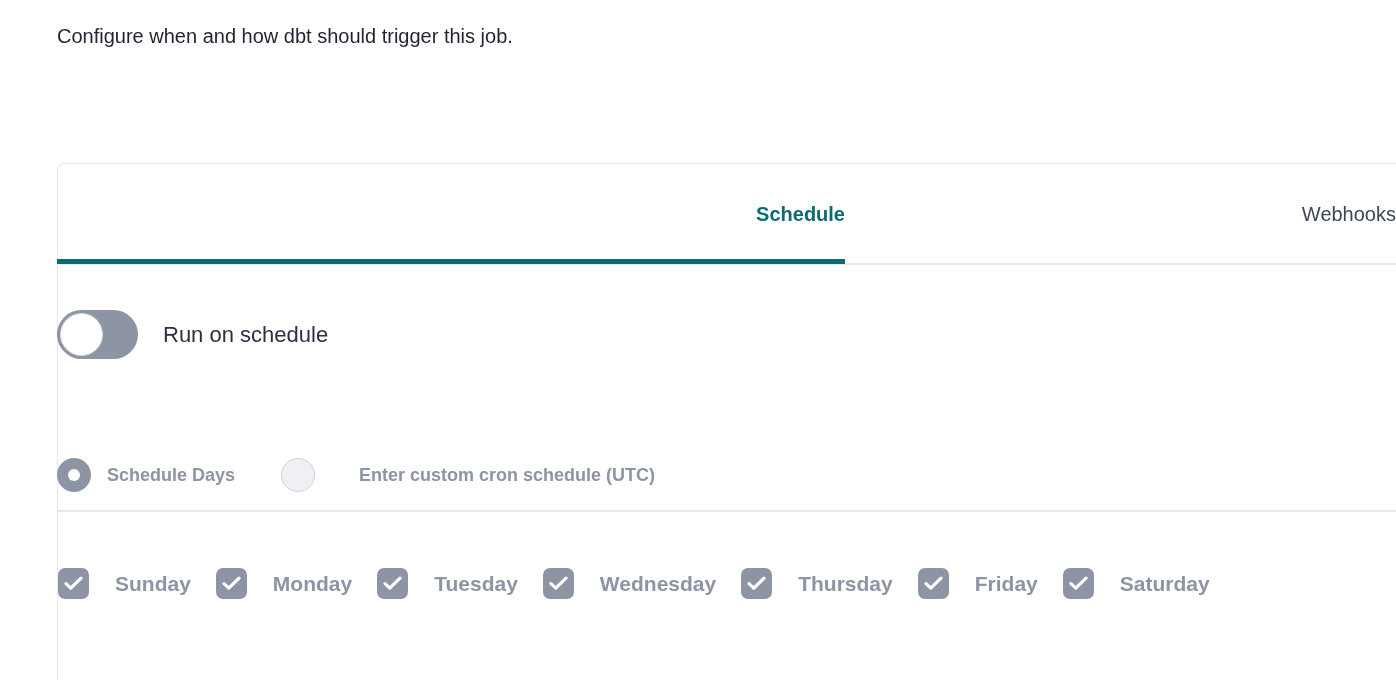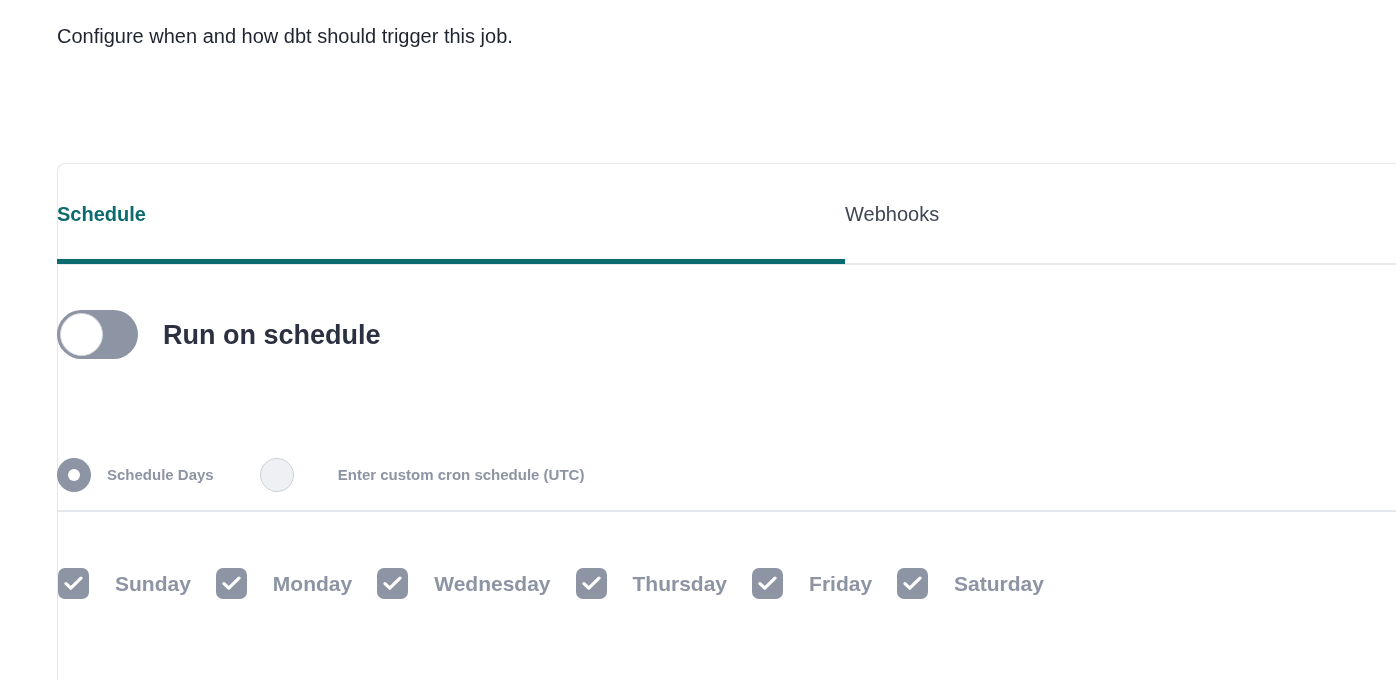--- a/index.html
+++ b/index.html
@@ -78,21 +78,21 @@
     width: 1339px;
     height: 2px;
     background: #e8eaee;
   }
   .tab {
     position: absolute;
     top: 0;
     height: 99px;
     display: flex;
     align-items: center;
-    justify-content: flex-start;
+    justify-content: flex-end;
     cursor: pointer;
     user-select: none;
   }
   .tab-schedule {
     left: 0;
     width: 788px;
   }
   .tab-webhooks {
     left: 788px;
     width: 551px;
@@ -141,22 +141,22 @@
     top: 3px;
     width: 43px;
     height: 43px;
     border-radius: 50%;
     background: #ffffff;
     border: 1px solid #d7dae1;
     box-sizing: border-box;
   }
   .toggle-label {
     margin-left: 25px;
-    font-size: 27px;
-    font-weight: 700;
+    font-size: 22px;
+    font-weight: 400;
     color: #2b3140;
     line-height: 28px;
     white-space: nowrap;
   }
 
   
   .radio-row {
     position: absolute;
     left: 57px;
     top: 458px;
@@ -193,21 +193,21 @@
     height: 12px;
     border-radius: 50%;
     background: #ffffff;
   }
   .radio-mark.unchecked {
     background: #eef0f3;
     border: 1px solid #cdd1d9;
   }
   .radio-label {
     margin-left: 16px;
-    font-size: 15px;
+    font-size: 18px;
     font-weight: 700;
     color: #8d94a3;
     line-height: 28px;
     white-space: nowrap;
   }
 
   
   .divider {
     position: absolute;
     left: 57px;
@@ -313,20 +313,28 @@
 
     <div class="day-option">
       <span class="checkbox">
         <svg width="19" height="17" viewBox="0 0 19 17" aria-hidden="true">
             <path d="M2 8.6 L6.8 13.2 L17 3.2" fill="none" stroke="#ffffff" stroke-width="3.2" stroke-linecap="round" stroke-linejoin="round"></path>
           </svg>
       </span>
       <span class="day-label">Monday</span>
     </div>
 
+    <div class="day-option">
+      <span class="checkbox">
+        <svg width="19" height="17" viewBox="0 0 19 17" aria-hidden="true">
+            <path d="M2 8.6 L6.8 13.2 L17 3.2" fill="none" stroke="#ffffff" stroke-width="3.2" stroke-linecap="round" stroke-linejoin="round"></path>
+          </svg>
+      </span>
+      <span class="day-label">Tuesday</span>
+    </div>
 
     <div class="day-option">
       <span class="checkbox">
         <svg width="19" height="17" viewBox="0 0 19 17" aria-hidden="true">
             <path d="M2 8.6 L6.8 13.2 L17 3.2" fill="none" stroke="#ffffff" stroke-width="3.2" stroke-linecap="round" stroke-linejoin="round"></path>
           </svg>
       </span>
       <span class="day-label">Wednesday</span>
     </div>
 

